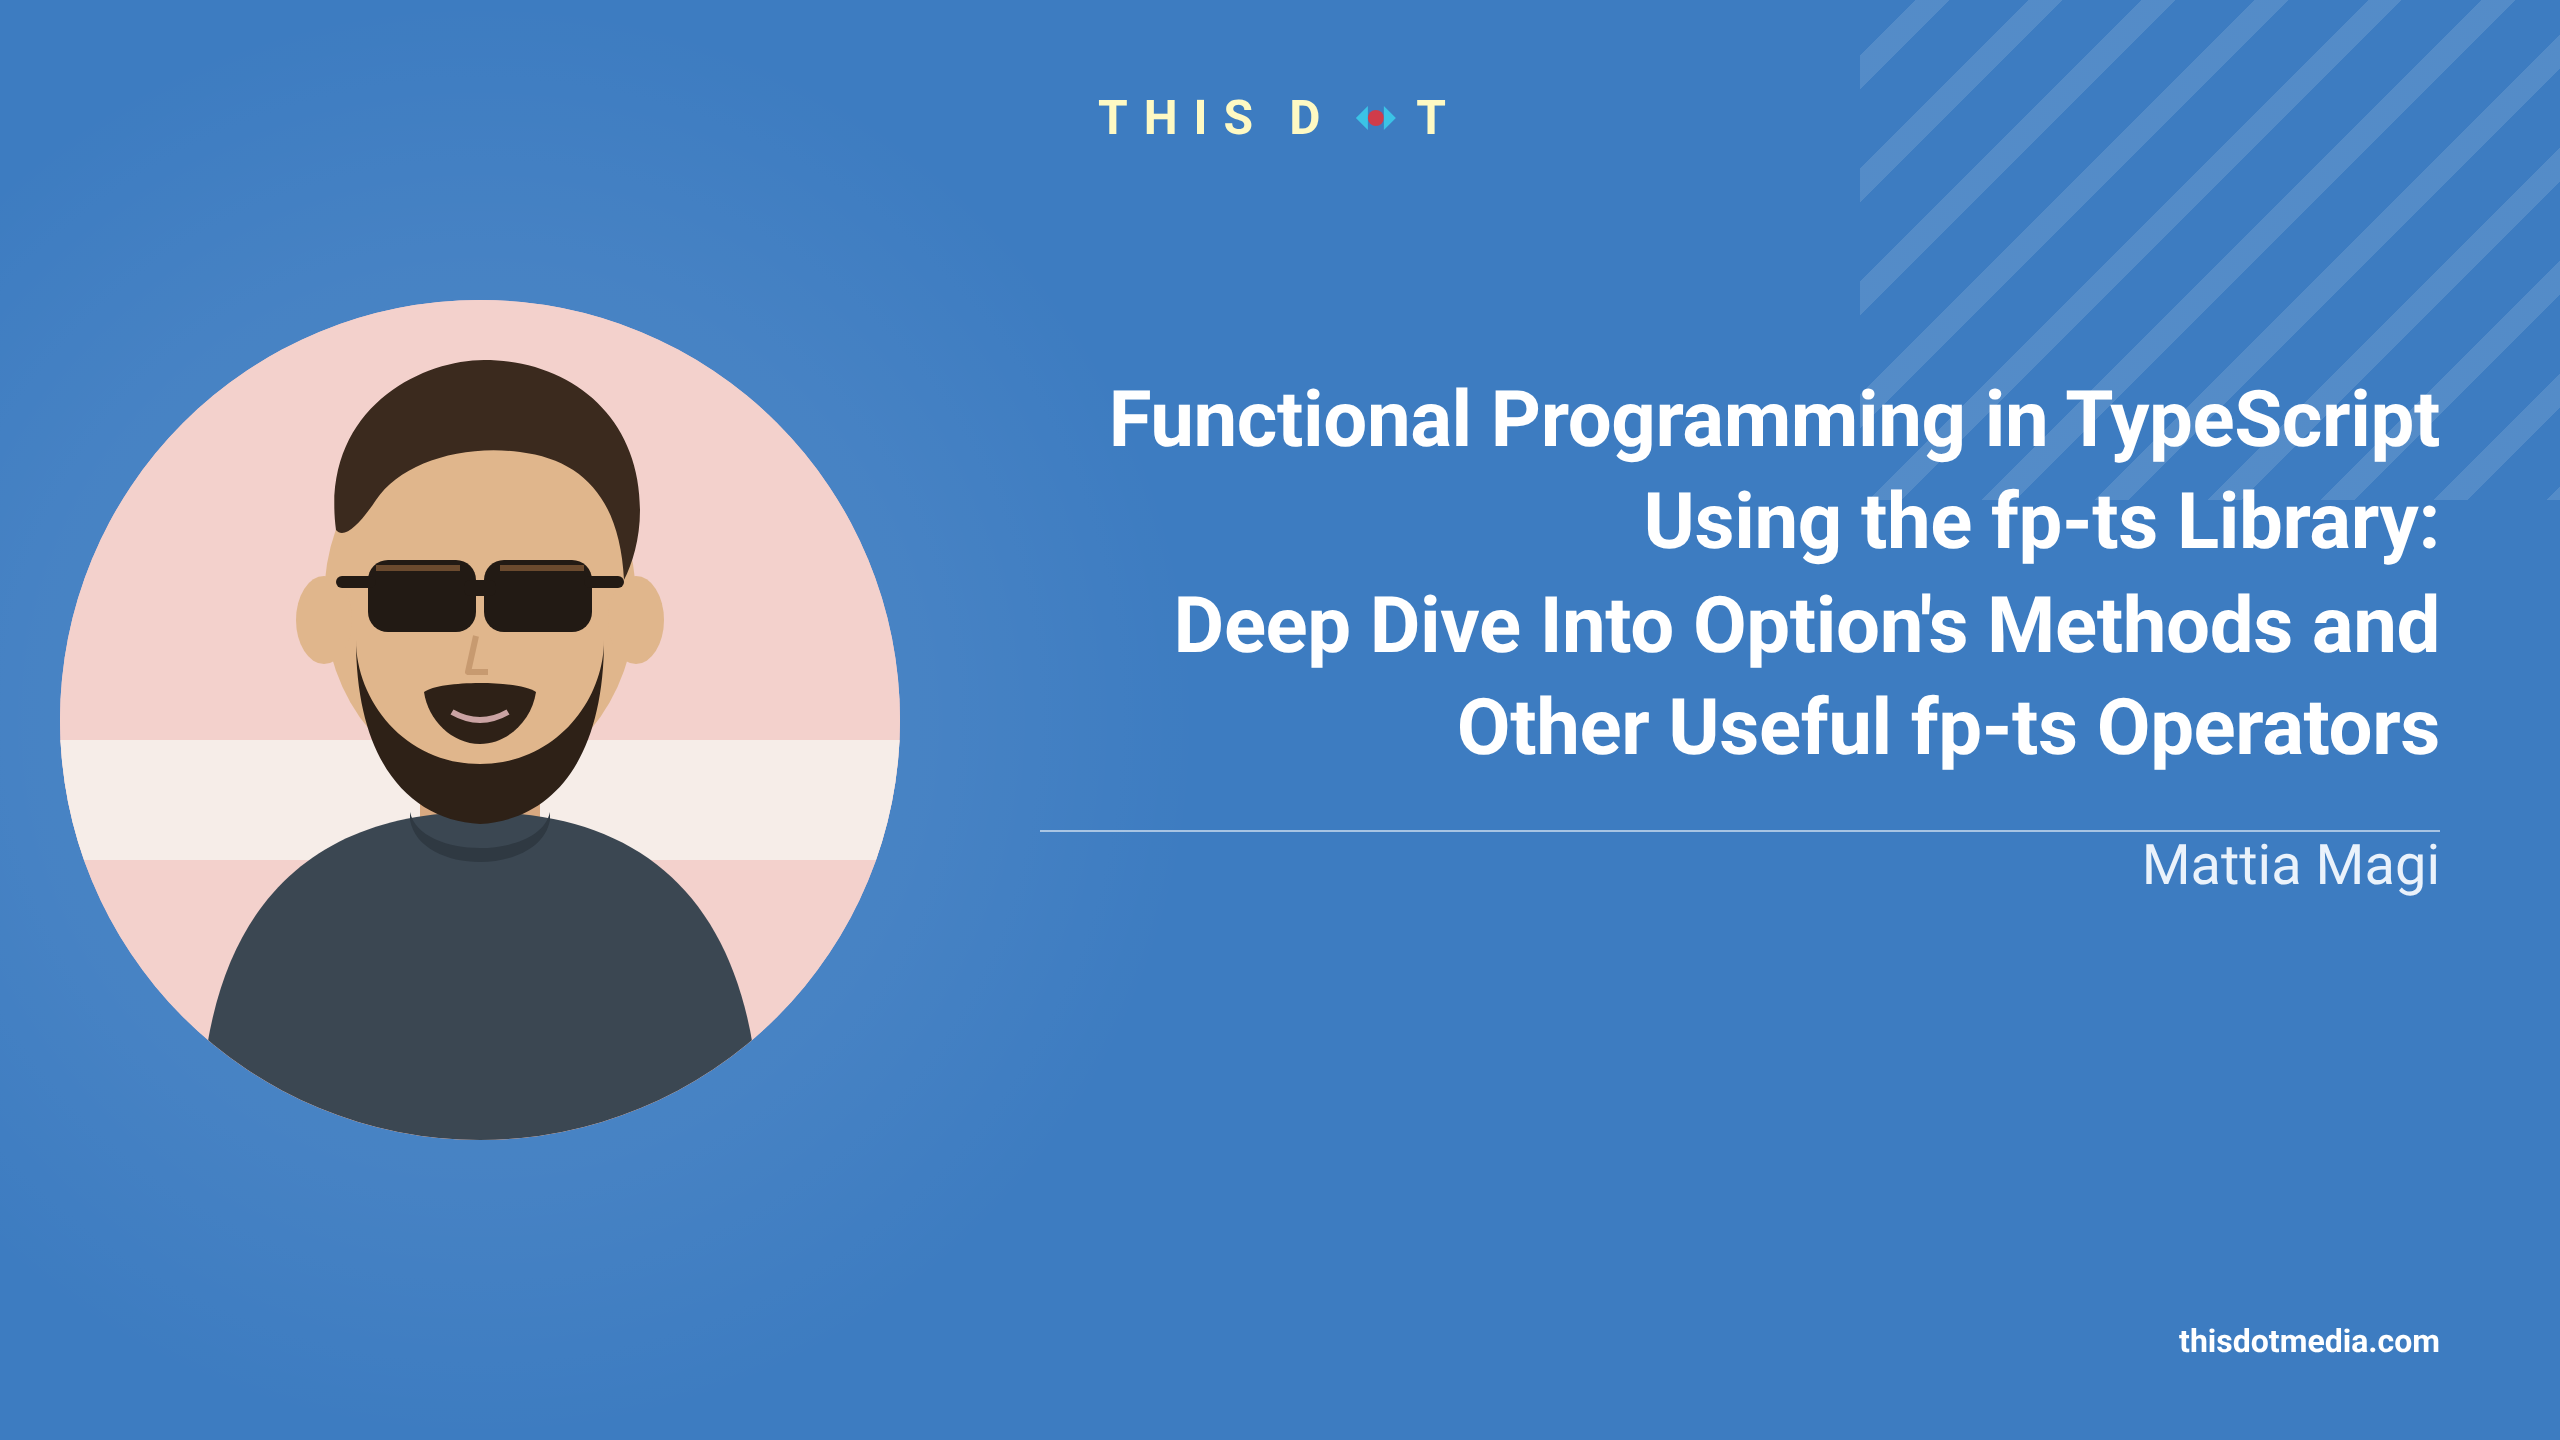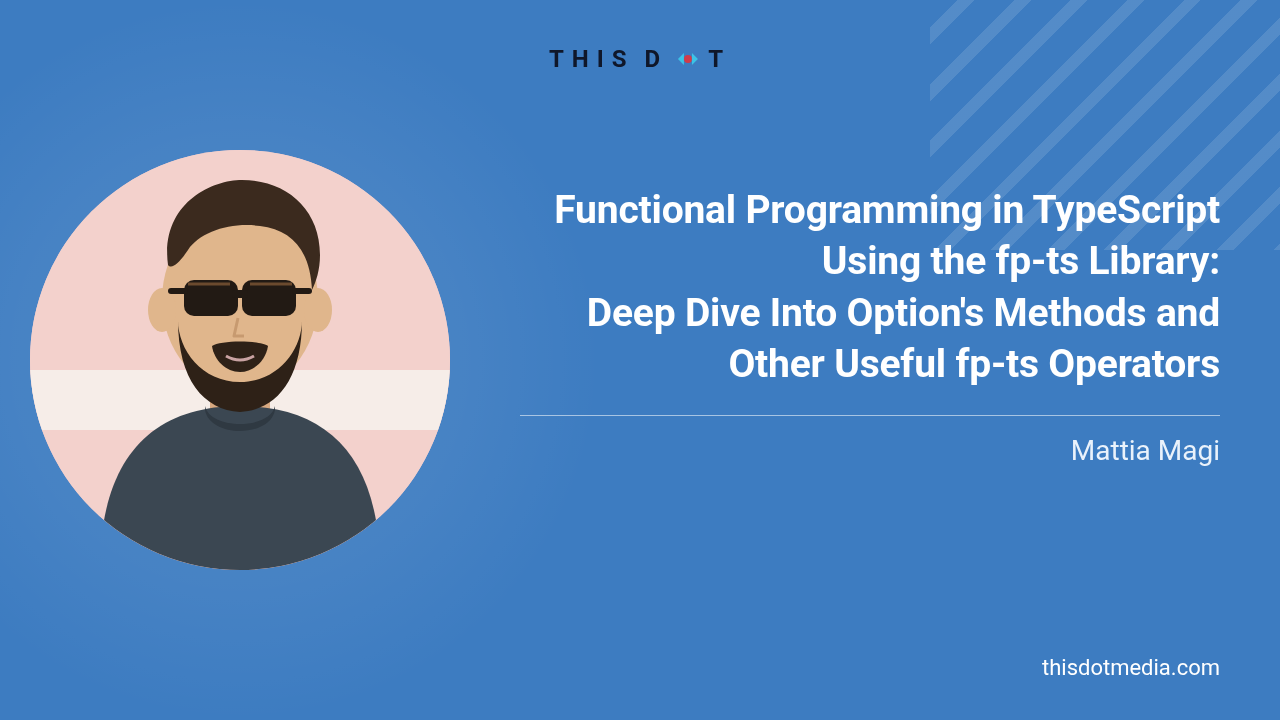--- a/index.html
+++ b/index.html
@@ -47,21 +47,21 @@
 }
 
 .logo {
   position: absolute;
   top: 45px;
   left: 50%;
   transform: translateX(-50%);
   display: flex;
   align-items: center;
   gap: 10px;
-  color: #0f172a;
+  color: #fef9c3;
   font-weight: 700;
   letter-spacing: 8px;
   font-size: 24px;
 }
 
 .logo-dot {
   display: inline-flex;
   align-items: center;
   font-size: 26px;
   letter-spacing: -2px;
@@ -102,33 +102,32 @@
   letter-spacing: -0.2px;
 }
 
 .divider {
   margin-top: 24px;
   border: none;
   border-top: 1px solid rgba(255,255,255,0.55);
 }
 
 .author {
-  margin-top: 18px;
   font-size: 28px;
   font-weight: 400;
   color: #eaf2fb;
 }
 
 .website {
   position: absolute;
   bottom: 40px;
   right: 60px;
   color: #ffffff;
-  font-size: 22px;
-  font-weight: 400;
+  font-size: 16px;
+  font-weight: 700;
 }
 </style>
 </head>
 <body>
 
 <div class="diagonal-lines"></div>
 <div class="radial-bg"></div>
 
 <div class="logo">
   <span>THIS</span>

